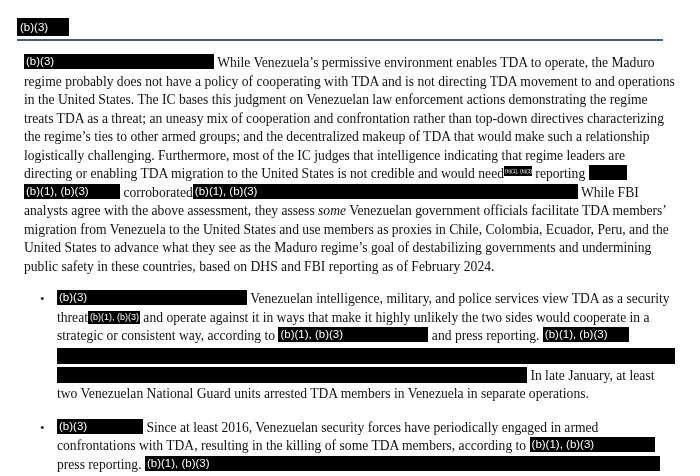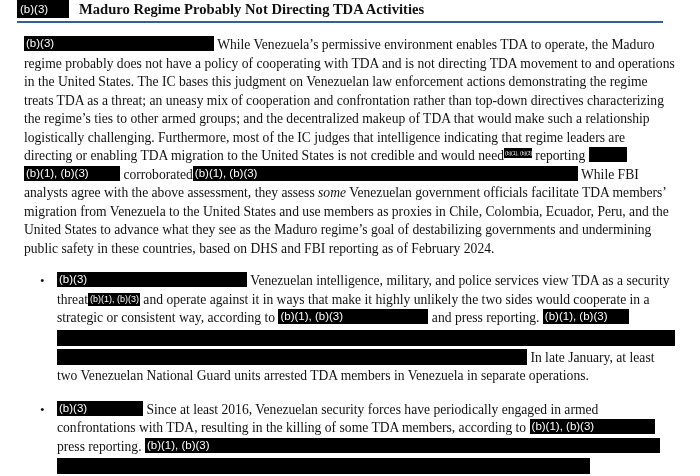--- a/index.html
+++ b/index.html
@@ -1,20 +1,20 @@
 <!DOCTYPE html>
 <html><head>
 <meta charset="utf-8">
 <style>
   html,body{margin:0;padding:0;background:#ffffff;}
   .page{
     position:relative;
     width:700px;height:476px;
     box-sizing:border-box;
-    padding:0 24px 0 24px;
+    padding:18px 24px 0 24px;
     background:#ffffff;
     font-family:"Liberation Serif","DejaVu Serif",serif;
     font-size:13.6px;
     line-height:18.5px;
     color:#111111;
     overflow:hidden;
   }
   .hdr{
     display:flex;align-items:center;gap:10px;
     margin-left:-7px;
@@ -62,21 +62,20 @@
     font-size:13px;
   }
 </style>
 </head>
 <body>
 
 <div class="page">
 
   <div class="hdr">
     <span class="hdr-redact">(b)(3)</span>
-    <span class="hdr-title">Maduro Regime Probably Not Directing TDA Activities</span>
   </div>
 
   <div class="para"><span class="redact" style="width: 190px;">(b)(3)</span><span> While Venezuela’s permissive environment enables TDA to operate, the Maduro regime probably does not have a policy of cooperating with TDA and is not directing TDA movement to and operations in the United States. The IC bases this judgment on Venezuelan law enforcement actions demonstrating the regime treats TDA as a threat; an uneasy mix of cooperation and confrontation rather than top-down directives characterizing the regime’s ties to other armed groups; and the decentralized makeup of TDA that would make such a relationship logistically challenging. Furthermore, most of the IC judges that intelligence indicating that regime leaders are directing or enabling TDA migration to the United States is not credible and would need</span><span class="redact tiny" style="width: 28px;">(b)(1), (b)(3)</span><span> reporting </span><span class="redact" style="width: 38px;"></span><span> </span><span class="redact" style="width: 96px;">(b)(1), (b)(3)</span><span> corroborated</span><span class="redact" style="width: 385px;">(b)(1), (b)(3)</span><span> While FBI analysts agree with the above assessment, they assess </span><span class="it">some</span><span> Venezuelan government officials facilitate TDA members’ migration from Venezuela to the United States and use members as proxies in Chile, Colombia, Ecuador, Peru, and the United States to advance what they see as the Maduro regime’s goal of destabilizing governments and undermining public safety in these countries, based on DHS and FBI reporting as of February 2024.</span></div>
 
   <ul class="blist">
     <li><span class="redact" style="width: 190px;">(b)(3)</span><span> Venezuelan intelligence, military, and police services view TDA as a security threat</span><span class="redact" style="width: 52px; height: 13px; line-height: 13px; font-size: 9px;">(b)(1), (b)(3)</span><span> and operate against it in ways that make it highly unlikely the two sides would cooperate in a strategic or consistent way, according to </span><span class="redact" style="width: 150px;">(b)(1), (b)(3)</span><span> and press reporting. </span><span class="redact" style="width: 86px;">(b)(1), (b)(3)</span><span class="bar block" style="width: 618px;"></span><span class="bar" style="width: 470px;"></span><span> In late January, at least two Venezuelan National Guard units arrested TDA members in Venezuela in separate operations.</span></li>
     <li><span class="redact" style="width: 86px;">(b)(3)</span><span> Since at least 2016, Venezuelan security forces have periodically engaged in armed confrontations with TDA, resulting in the killing of some TDA members, according to </span><span class="redact" style="width: 125px;">(b)(1), (b)(3)</span><span> press reporting. </span><span class="redact" style="width: 515px;">(b)(1), (b)(3)</span><span class="bar block" style="width: 533px;"></span></li>
   </ul>
 
 </div>

